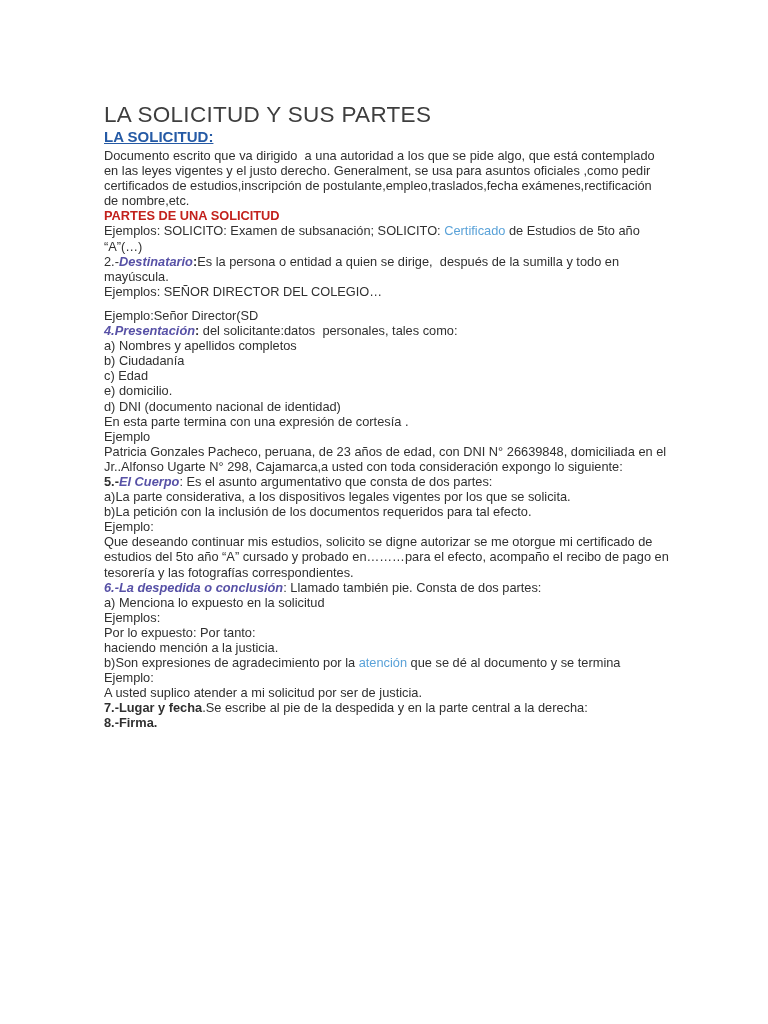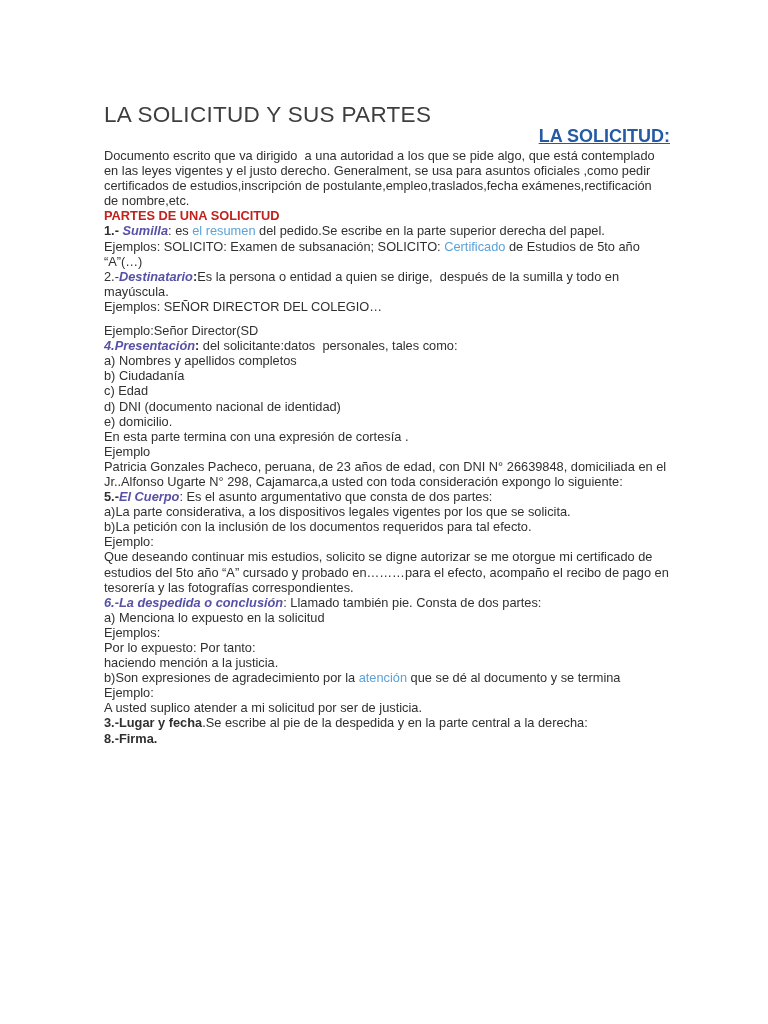--- a/index.html
+++ b/index.html
@@ -26,22 +26,22 @@
   .doc-title {
     font-size: 22.5px;
     line-height: 24px;
     font-weight: 400;
     color: #3e3e3e;
     letter-spacing: 0.3px;
     white-space: pre;
   }
   .doc-subtitle {
     margin-top: 1px;
-    text-align: right;
-    font-size: 18px;
+    text-align: left;
+    font-size: 15px;
     line-height: 17px;
     font-weight: 700;
     color: #255aa5;
     text-decoration: underline;
     white-space: pre;
   }
   .doc-body {
     margin-top: 3px;
     color: #303030;
     font-size: 12.8px;
@@ -65,50 +65,49 @@
 <div class="page">
   <div class="page-content">
     <div class="doc-title">LA SOLICITUD Y SUS PARTES</div>
     <div class="doc-subtitle">LA SOLICITUD:</div>
     <div class="doc-body">
         <div class="line"><span class="run-n">Documento escrito que va dirigido  a una autoridad a los que se pide algo, que está contemplado</span></div>
         <div class="line"><span class="run-n">en las leyes vigentes y el justo derecho. Generalment, se usa para asuntos oficiales ,como pedir</span></div>
         <div class="line"><span class="run-n">certificados de estudios,inscripción de postulante,empleo,traslados,fecha exámenes,rectificación</span></div>
         <div class="line"><span class="run-n">de nombre,etc.</span></div>
         <div class="line"><span class="run-red">PARTES DE UNA SOLICITUD</span></div>
-        <div class="line"><span class="run-b">1.- </span><span class="run-pbi">Sumilla</span><span class="run-n">: es </span><span class="run-lb">el resumen</span><span class="run-n"> del pedido.Se escribe en la parte superior derecha del papel.</span></div>
         <div class="line"><span class="run-n">Ejemplos: SOLICITO: Examen de subsanación; SOLICITO: </span><span class="run-lb">Certificado</span><span class="run-n"> de Estudios de 5to año</span></div>
         <div class="line"><span class="run-n">“A”(…)</span></div>
         <div class="line"><span class="run-n">2.-</span><span class="run-pbi">Destinatario</span><span class="run-b">:</span><span class="run-n">Es la persona o entidad a quien se dirige,  después de la sumilla y todo en</span></div>
         <div class="line"><span class="run-n">mayúscula.</span></div>
         <div class="line"><span class="run-n">Ejemplos: SEÑOR DIRECTOR DEL COLEGIO…</span></div>
         <div class="blank-line" style="height: 9px;"></div>
         <div class="line"><span class="run-n">Ejemplo:Señor Director(SD</span></div>
         <div class="line"><span class="run-pbi">4.Presentación</span><span class="run-b">:</span><span class="run-n"> del solicitante:datos  personales, tales como:</span></div>
         <div class="line"><span class="run-n">a) Nombres y apellidos completos</span></div>
         <div class="line"><span class="run-n">b) Ciudadanía</span></div>
         <div class="line"><span class="run-n">c) Edad</span></div>
+        <div class="line"><span class="run-n">e) domicilio.</span></div>
         <div class="line"><span class="run-n">d) DNI (documento nacional de identidad)</span></div>
-        <div class="line"><span class="run-n">e) domicilio.</span></div>
         <div class="line"><span class="run-n">En esta parte termina con una expresión de cortesía .</span></div>
         <div class="line"><span class="run-n">Ejemplo</span></div>
         <div class="line"><span class="run-n">Patricia Gonzales Pacheco, peruana, de 23 años de edad, con DNI N° 26639848, domiciliada en el</span></div>
         <div class="line"><span class="run-n">Jr..Alfonso Ugarte N° 298, Cajamarca,a usted con toda consideración expongo lo siguiente:</span></div>
         <div class="line"><span class="run-b">5.-</span><span class="run-pbi">El Cuerpo</span><span class="run-n">: Es el asunto argumentativo que consta de dos partes:</span></div>
         <div class="line"><span class="run-n">a)La parte considerativa, a los dispositivos legales vigentes por los que se solicita.</span></div>
         <div class="line"><span class="run-n">b)La petición con la inclusión de los documentos requeridos para tal efecto.</span></div>
         <div class="line"><span class="run-n">Ejemplo:</span></div>
         <div class="line"><span class="run-n">Que deseando continuar mis estudios, solicito se digne autorizar se me otorgue mi certificado de</span></div>
         <div class="line"><span class="run-n">estudios del 5to año “A” cursado y probado en………para el efecto, acompaño el recibo de pago en</span></div>
         <div class="line"><span class="run-n">tesorería y las fotografías correspondientes.</span></div>
         <div class="line"><span class="run-pbi">6.-La despedida o conclusión</span><span class="run-n">: Llamado también pie. Consta de dos partes:</span></div>
         <div class="line"><span class="run-n">a) Menciona lo expuesto en la solicitud</span></div>
         <div class="line"><span class="run-n">Ejemplos:</span></div>
         <div class="line"><span class="run-n">Por lo expuesto: Por tanto:</span></div>
         <div class="line"><span class="run-n">haciendo mención a la justicia.</span></div>
         <div class="line"><span class="run-n">b)Son expresiones de agradecimiento por la </span><span class="run-lb">atención</span><span class="run-n"> que se dé al documento y se termina</span></div>
         <div class="line"><span class="run-n">Ejemplo:</span></div>
         <div class="line"><span class="run-n">A usted suplico atender a mi solicitud por ser de justicia.</span></div>
-        <div class="line"><span class="run-b">3.-Lugar y fecha</span><span class="run-n">.Se escribe al pie de la despedida y en la parte central a la derecha:</span></div>
+        <div class="line"><span class="run-b">7.-Lugar y fecha</span><span class="run-n">.Se escribe al pie de la despedida y en la parte central a la derecha:</span></div>
         <div class="line"><span class="run-b">8.-Firma.</span></div>
       </div>
   </div>
 </div>
 
 </body></html>

